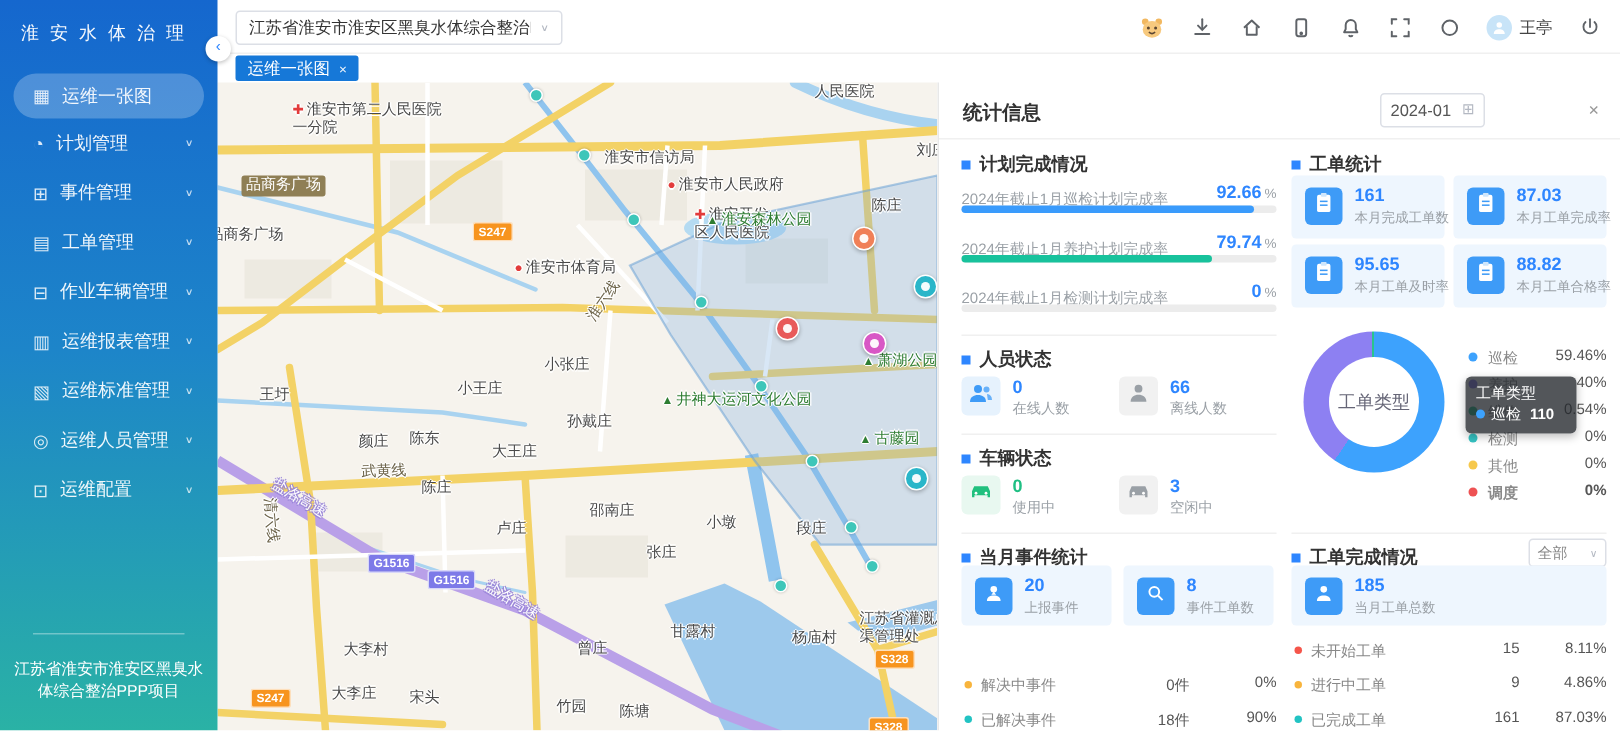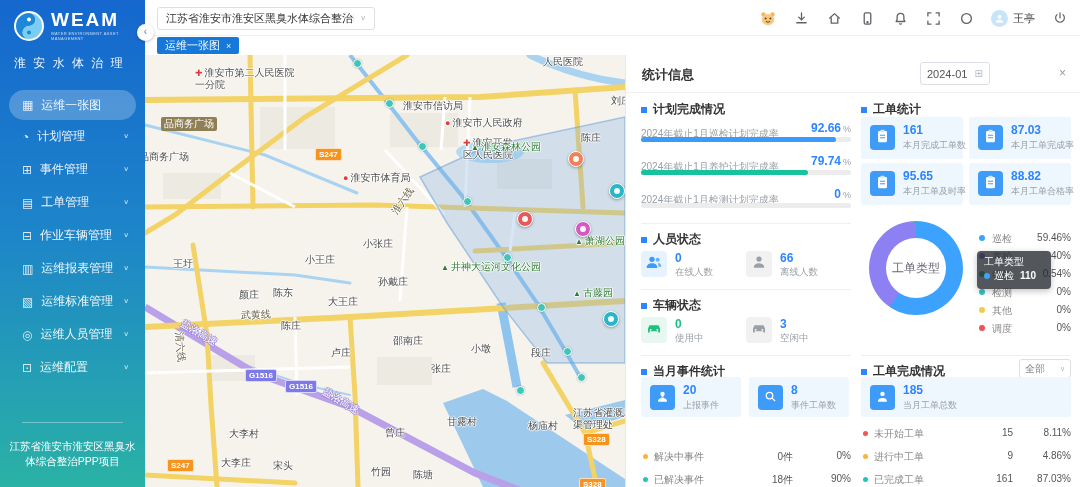--- a/index.html
+++ b/index.html
@@ -113,35 +113,20 @@
   #tooltip .tt-dot{display:inline-block;width:6px;height:6px;border-radius:50%;background:#3da2fd;margin-right:4px;}
   #tooltip .tt-val{font-weight:bold;margin-left:6px;}
   #filter-box{position:absolute;right:0;top:242px;width:52px;height:19px;border:1px solid #dcdfe6;border-radius:3px;
     font-size:10px;color:#888;display:flex;align-items:center;padding:0 5px;cursor:pointer;}
   #filter-box .sel-arrow{margin-left:auto;color:#b3b8c2;font-size:7px;}
 </style>
 </head>
 <body>
 
 <aside id="sidebar">
-  <div class="logo-row">
-    <span class="logo-mark">
-      <svg width="30" height="30" viewBox="0 0 30 30">
-        <circle cx="15" cy="15" r="14" fill="#ffffff"></circle>
-        <path d="M15 2a13 13 0 1 0 0 26 6.5 6.5 0 0 1 0-13 6.5 6.5 0 0 0 0-13z" fill="#1e88d8"></path>
-        <path d="M15 28a13 13 0 1 0 0-26 6.5 6.5 0 0 1 0 13 6.5 6.5 0 0 0 0 13z" fill="#63c6ef" opacity=".85"></path>
-        <circle cx="15" cy="8.5" r="2" fill="#ffffff"></circle>
-          <circle cx="15" cy="21.5" r="2" fill="#1e88d8"></circle>
-      </svg>
-    </span>
-    <span>
-      <div class="logo-word">WEAM</div>
-      <div class="logo-tag">WATER ENVIRONMENT ASSET MANAGEMENT</div>
-    </span>
-  </div>
   <div class="brand-sub">淮 安 水 体 治 理</div>
   <nav id="side-menu">
       <div class="menu-item active">
         <span class="mi-icon">▦</span>
         <span class="mi-label">运维一张图</span>
       </div>
       <div class="menu-item">
         <span class="mi-icon">◔</span>
         <span class="mi-label">计划管理</span>
         <span class="mi-chev">∨</span>
@@ -576,21 +561,21 @@
       <div class="lg-row" style="top: 193px;">
         <span class="dot" style="background: rgb(53, 195, 195);"></span>
         <span class="nm">检测</span>
         <span class="vl">0%</span>
       </div>
       <div class="lg-row" style="top: 211px;">
         <span class="dot" style="background: rgb(246, 200, 76);"></span>
         <span class="nm">其他</span>
         <span class="vl">0%</span>
       </div>
-      <div class="lg-row" style="top: 229px;">
+      <div class="lg-row" style="top: 229px; font-weight: bold;">
         <span class="dot" style="background: rgb(238, 82, 83);"></span>
         <span class="nm">调度</span>
         <span class="vl">0%</span>
       </div>
       <div id="tooltip">
         <div>工单类型</div>
         <div><span class="tt-dot"></span><span>巡检</span><span class="tt-val">110</span></div>
       </div>
       <div class="hdiv" style="top: 262px;"></div>
       <div class="sec-h" style="top: 270px;">工单完成情况</div>

